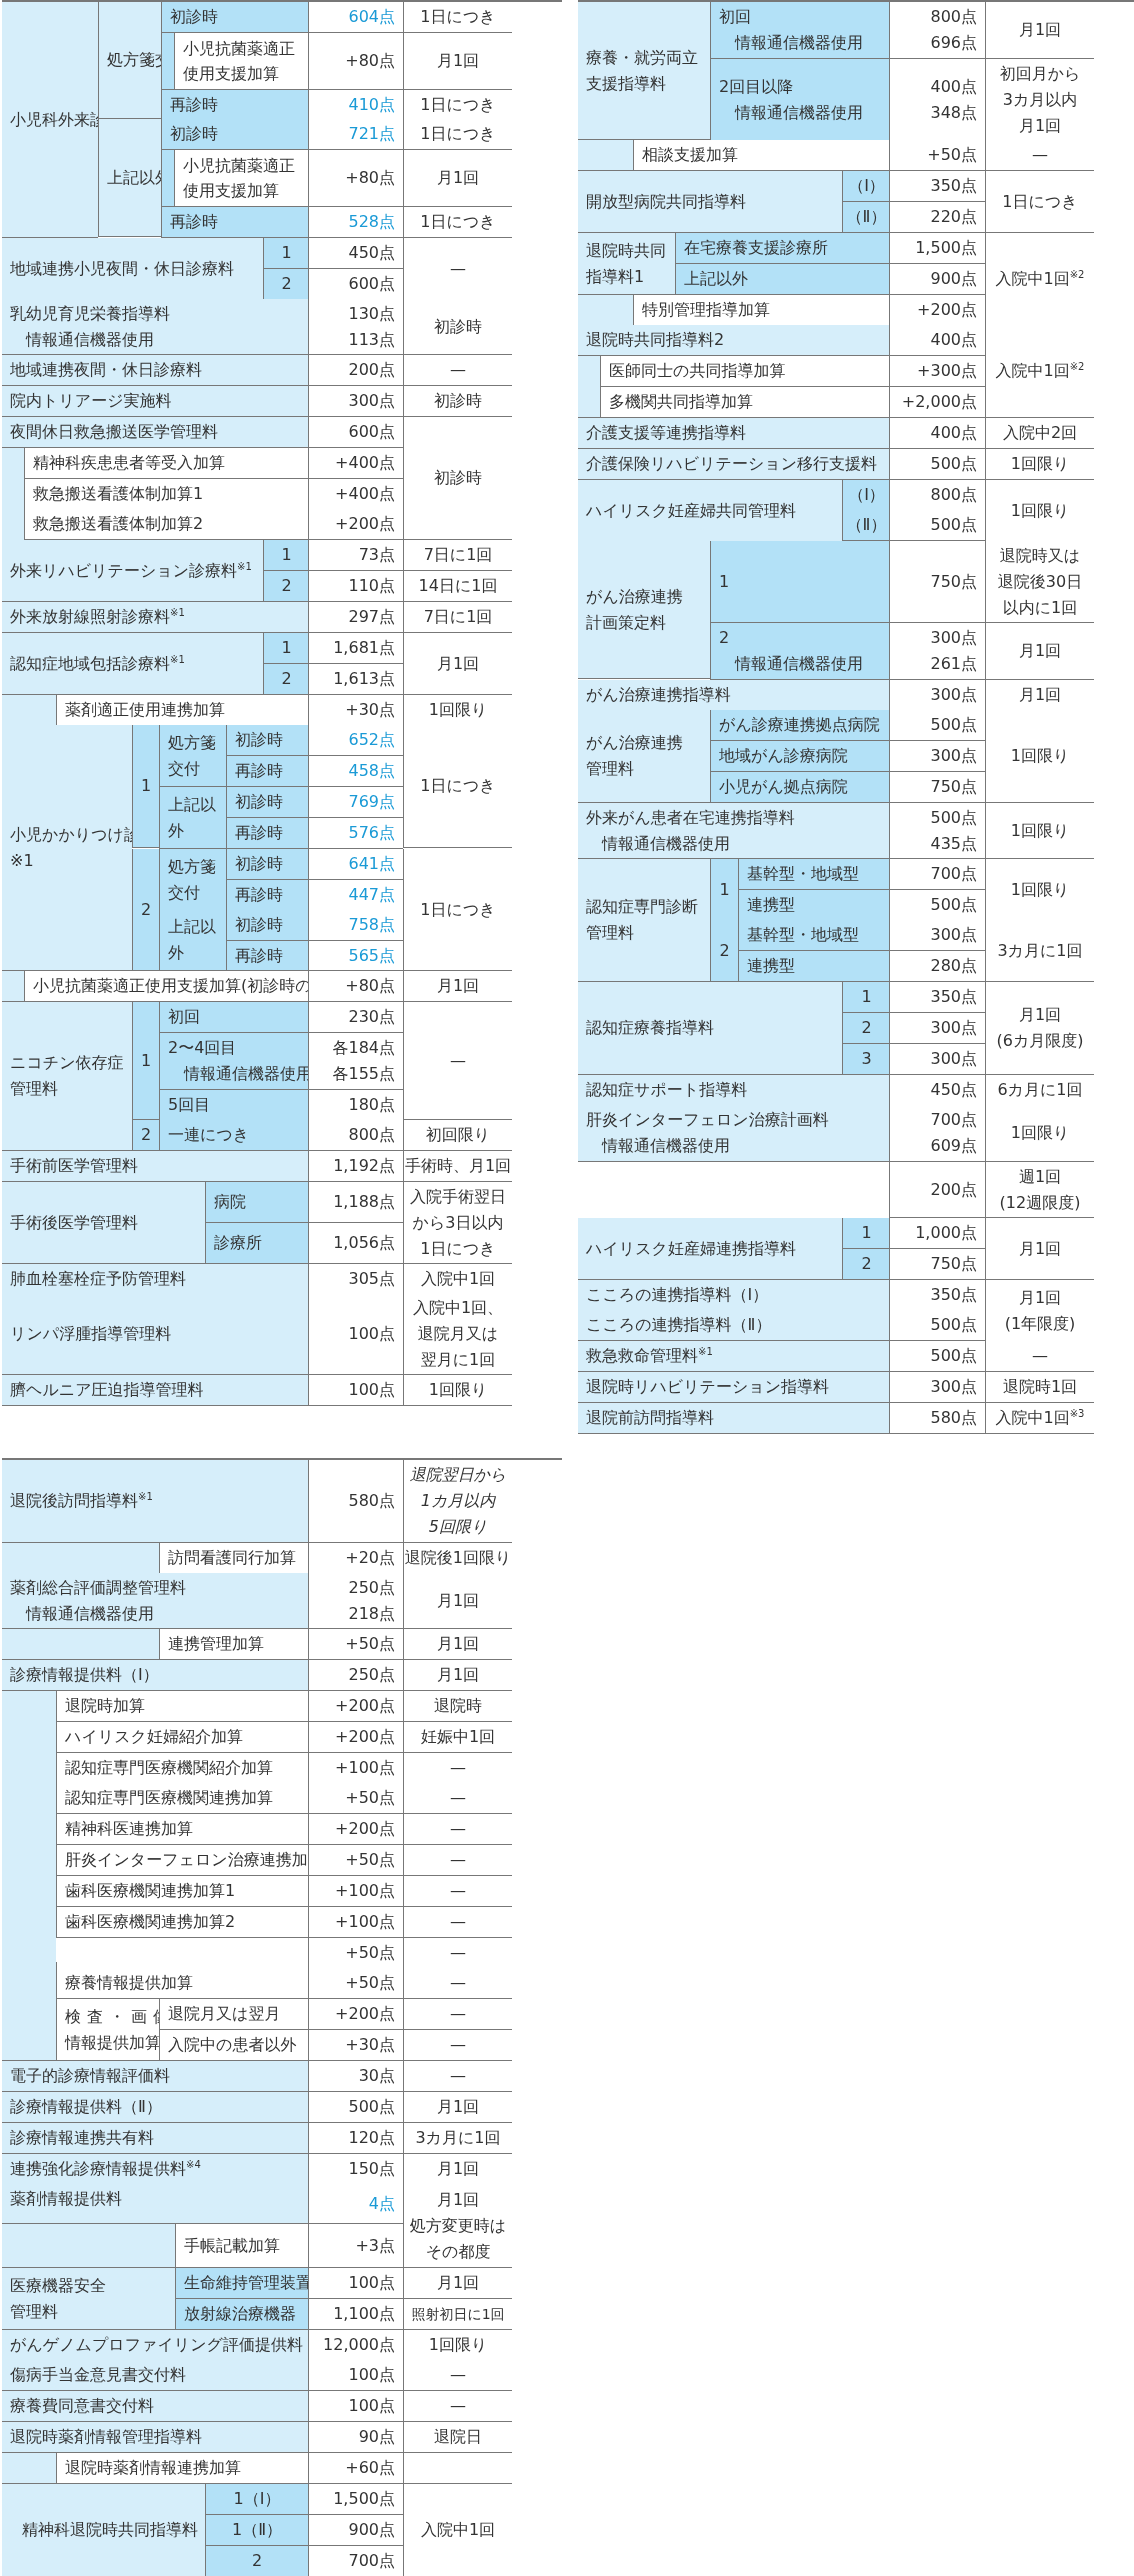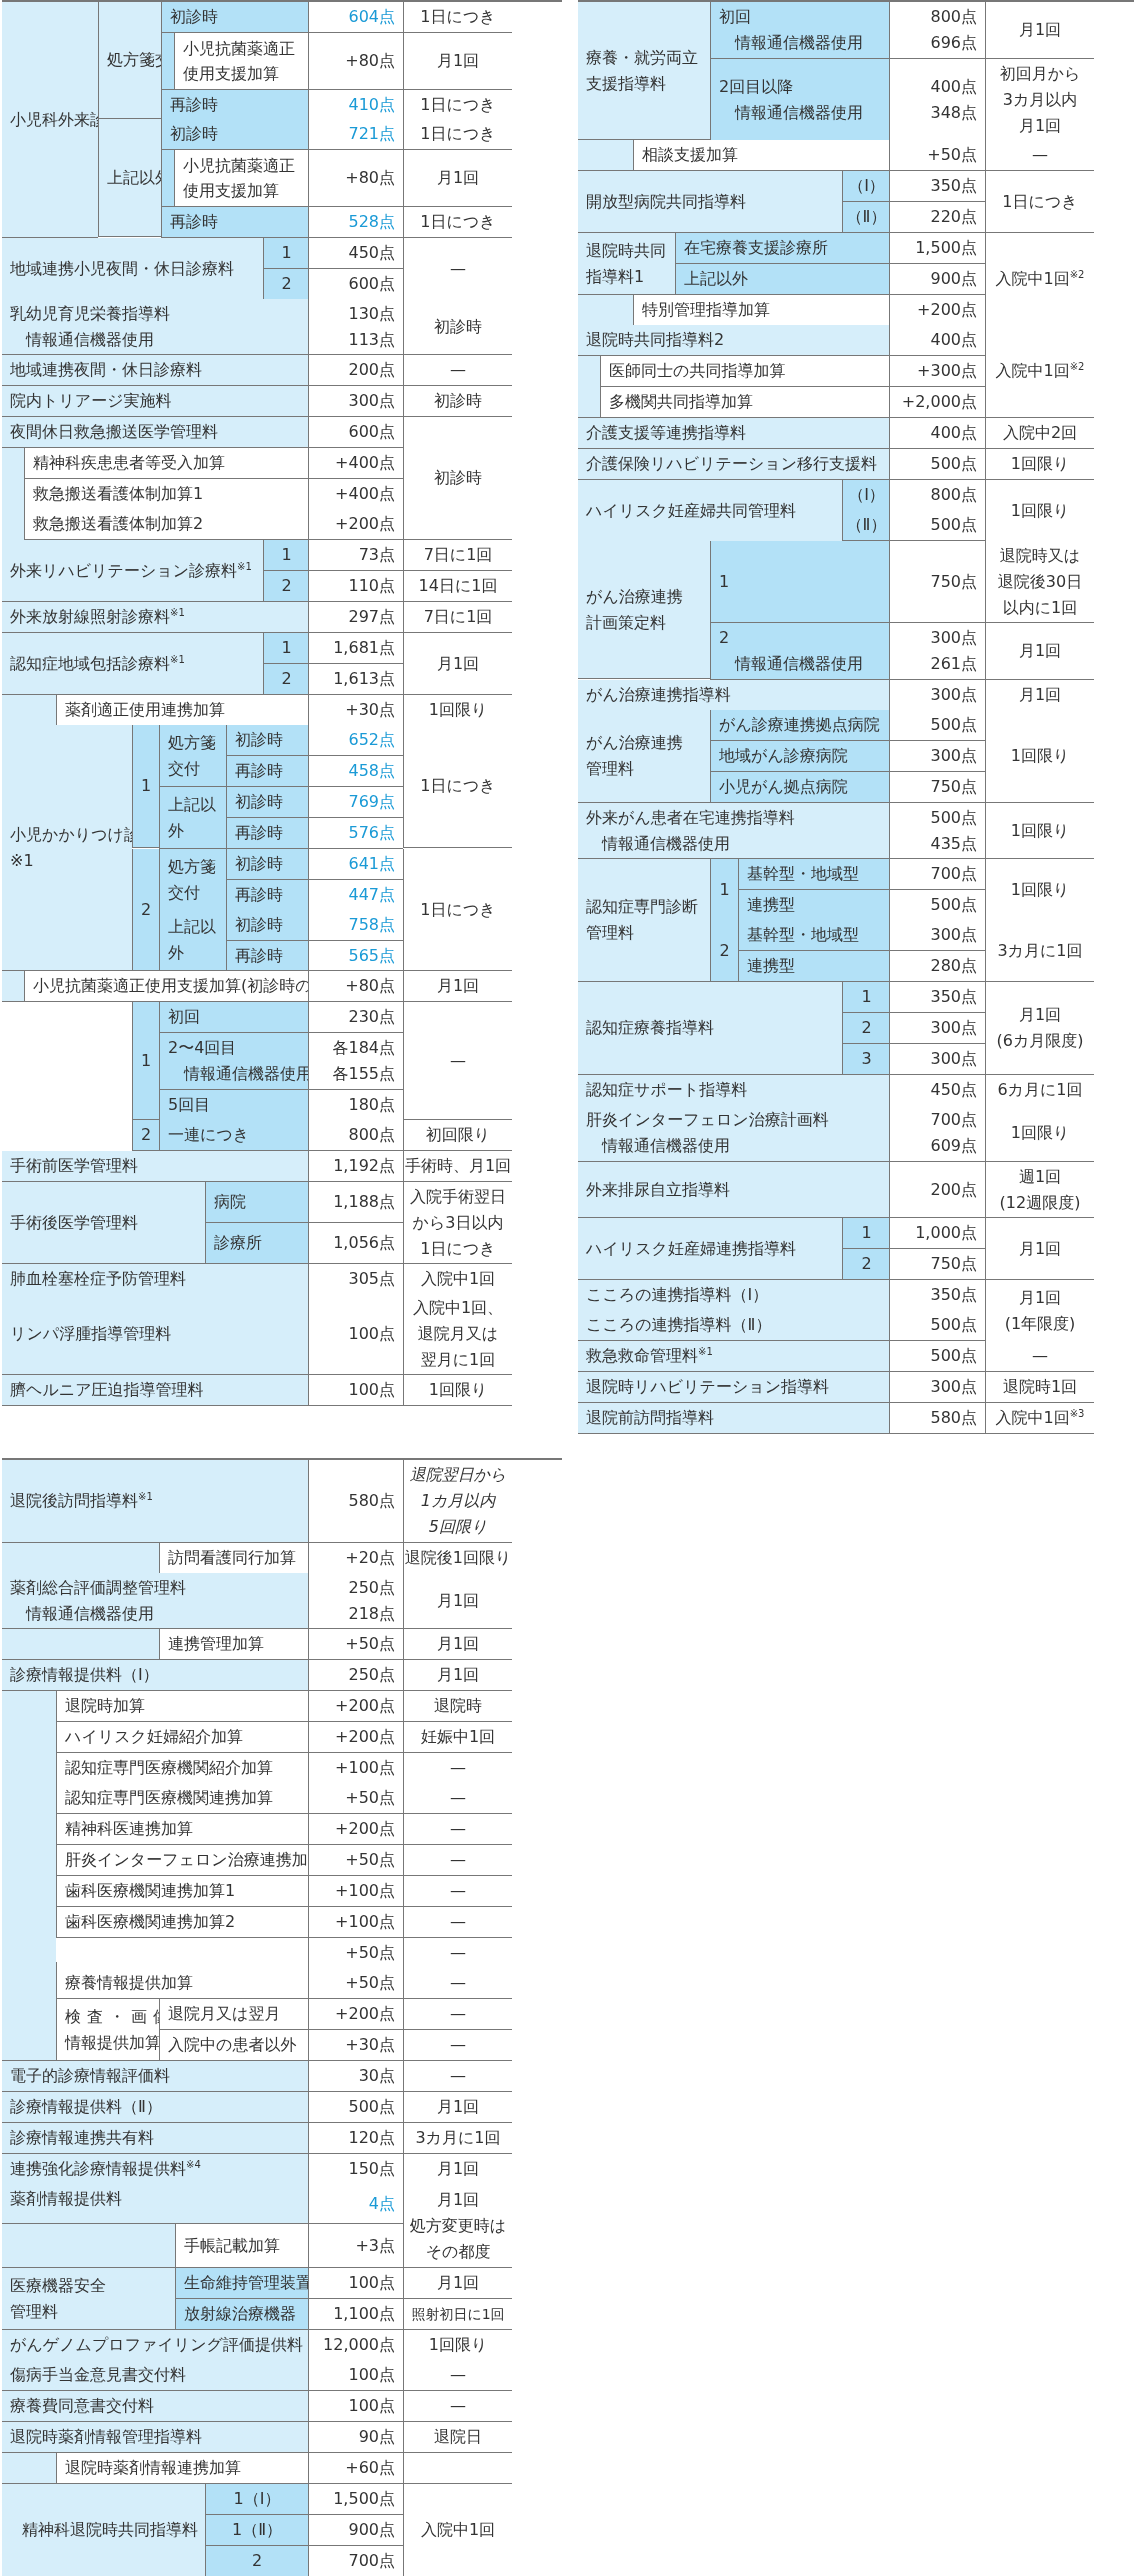--- a/index.html
+++ b/index.html
@@ -137,20 +137,21 @@
   <div class="c w pt blue" style="left:306px;top:878px;width:95px;height:31px;">447点</div>
   <div class="c w pt blue" style="left:306px;top:908px;width:95px;height:31px;">758点</div>
   <div class="c w pt blue" style="left:306px;top:939px;width:95px;height:30px;">565点</div>
   <div class="c w fr" style="left:401px;top:723px;width:109px;height:123px;">1日につき</div>
   <div class="c w fr" style="left:401px;top:847px;width:109px;height:122px;">1日につき</div>
   <div class="c lb noleft" style="left:0;top:969px;width:22px;height:31px;"></div>
   <div class="c w" style="left:22px;top:969px;width:285px;height:31px;">小児抗菌薬適正使用支援加算(初診時のみ)</div>
   <div class="c w pt" style="left:306px;top:969px;width:95px;height:31px;">+80点</div>
   <div class="c w fr" style="left:401px;top:969px;width:109px;height:31px;">月1回</div>
 
+  <div class="c lb noleft" style="left:0;top:1000px;width:130px;height:149px;white-space:normal">ニコチン依存症管理料</div>
   <div class="c mb ct" style="left:130px;top:1000px;width:27px;height:118px;">1</div>
   <div class="c mb ct" style="left:130px;top:1118px;width:27px;height:31px;">2</div>
   <div class="c mb" style="left:157px;top:1000px;width:149px;height:31px;">初回</div>
   <div class="c mb" style="left:157px;top:1031px;width:149px;height:57px;">
       <span>2〜4回目</span>
       <span style="padding-left:16px">情報通信機器使用</span>
     </div>
   <div class="c mb" style="left:157px;top:1088px;width:149px;height:31px;">5回目</div>
   <div class="c mb" style="left:157px;top:1118px;width:149px;height:31px;">一連につき</div>
   <div class="c w pt" style="left:306px;top:1000px;width:95px;height:31px;">230点</div>
@@ -359,21 +360,20 @@
   <div class="c lb noleft" style="left:0;top:1103px;width:311px;height:57px;">
       <span>肝炎インターフェロン治療計画料</span>
       <span style="padding-left:16px">情報通信機器使用</span>
     </div>
   <div class="c w pt" style="left:311px;top:1103px;width:96px;height:57px;">
       <span>700点</span>
       <span>609点</span>
     </div>
   <div class="c w fr" style="left:407px;top:1103px;width:109px;height:57px;">1回限り</div>
 
-  <div class="c lb noleft" style="left:0;top:1160px;width:311px;height:56px;">外来排尿自立指導料</div>
   <div class="c w pt" style="left:311px;top:1160px;width:96px;height:56px;">200点</div>
   <div class="c w fr" style="left:407px;top:1160px;width:109px;height:56px;">
       <span>週1回</span>
       <span>(12週限度)</span>
     </div>
 
   <div class="c lb noleft" style="left:0;top:1216px;width:264px;height:62px;">ハイリスク妊産婦連携指導料</div>
   <div class="c mb ct" style="left:264px;top:1216px;width:48px;height:31px;">1</div>
   <div class="c mb ct" style="left:264px;top:1247px;width:48px;height:31px;">2</div>
   <div class="c w pt" style="left:311px;top:1216px;width:96px;height:31px;">1,000点</div>

